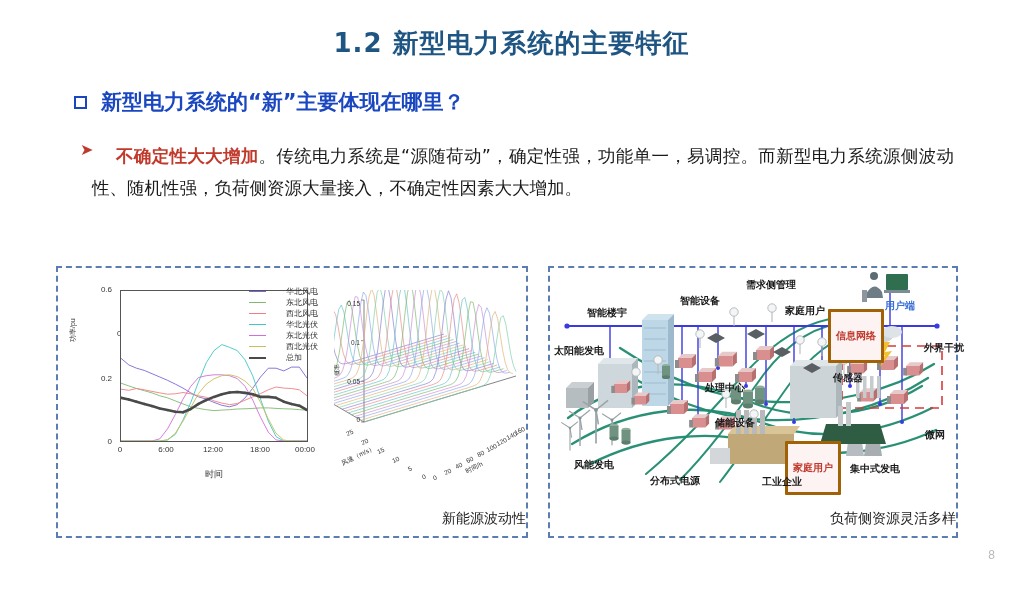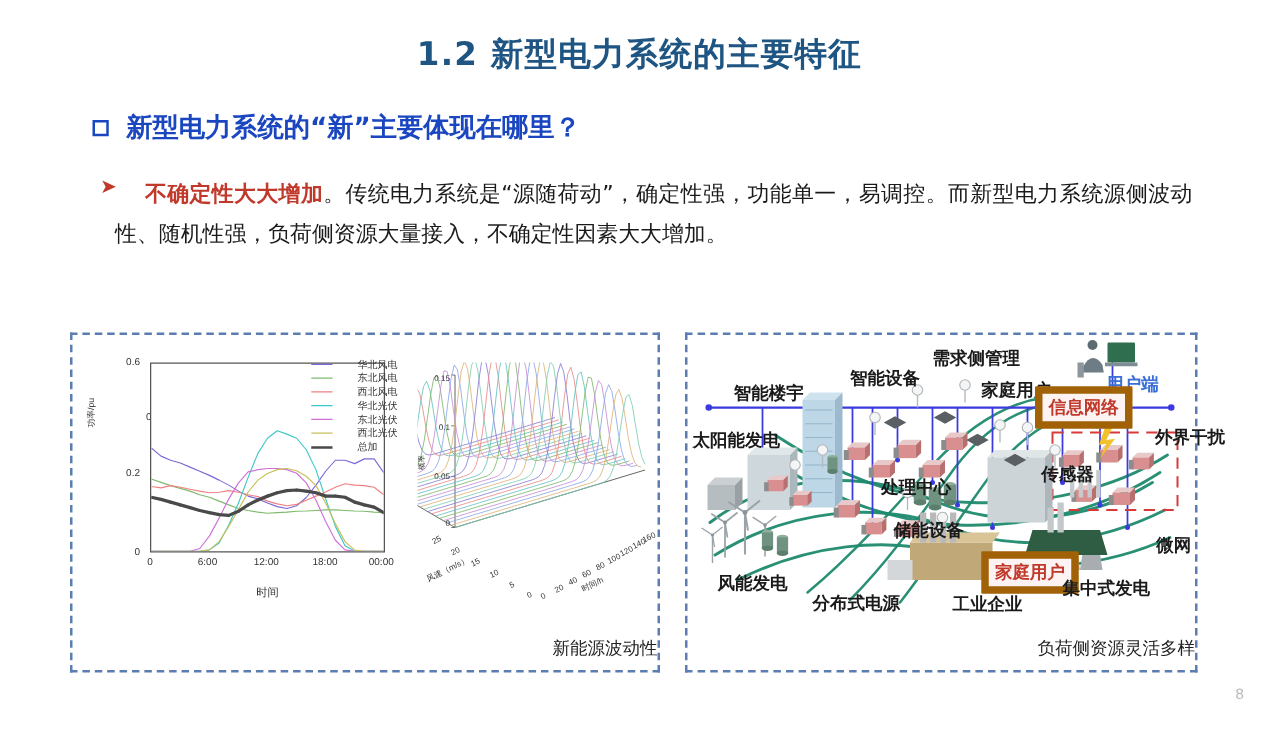--- a/index.html
+++ b/index.html
@@ -105,29 +105,29 @@
   #chart3d .zaxname{
     position:absolute;left:-1px;top:86px;transform:rotate(-90deg);
     transform-origin:left top;font-size:6px;color:#333;white-space:nowrap;
   }
   #chart3d .ticklab{position:absolute;font-size:6.5px;color:#333;white-space:nowrap;}
   #chart3d .axname{position:absolute;font-size:6.5px;color:#333;white-space:nowrap;}
 
   
   #griddiag{position:absolute;left:0;top:0;width:100%;height:236px;}
   .dlabel{
-    position:absolute;font-size:14px;color:#1a1a1a;font-weight:bold;
+    position:absolute;font-size:10px;color:#1a1a1a;font-weight:bold;
     white-space:nowrap;
     font-family:"DejaVu Sans","Liberation Sans",sans-serif;
   }
   .dlabel.red{color:#c0392b;}
   .dlabel.blue{color:#3a6fd8;}
   .redbox{
-    border:6px solid #a16207;background:#fdf3f3;
-    padding:2px 5px;border-radius:1px;
+    border:3px solid #a16207;background:#fdf3f3;
+    padding:17px 5px;border-radius:1px;
   }
 
   
   #page-number{
     position:absolute;right:28px;bottom:36px;
     font-size:12px;color:#b9b9b9;
   }
 </style>
 </head>
 <body>

